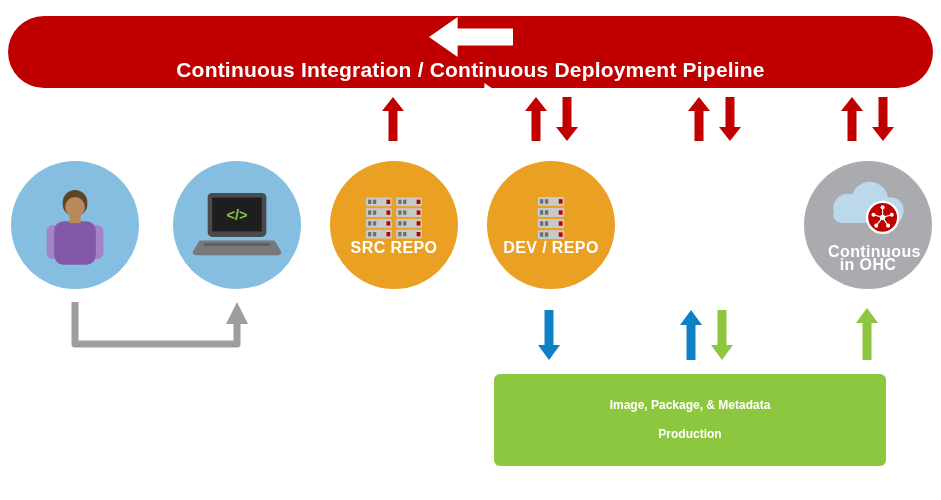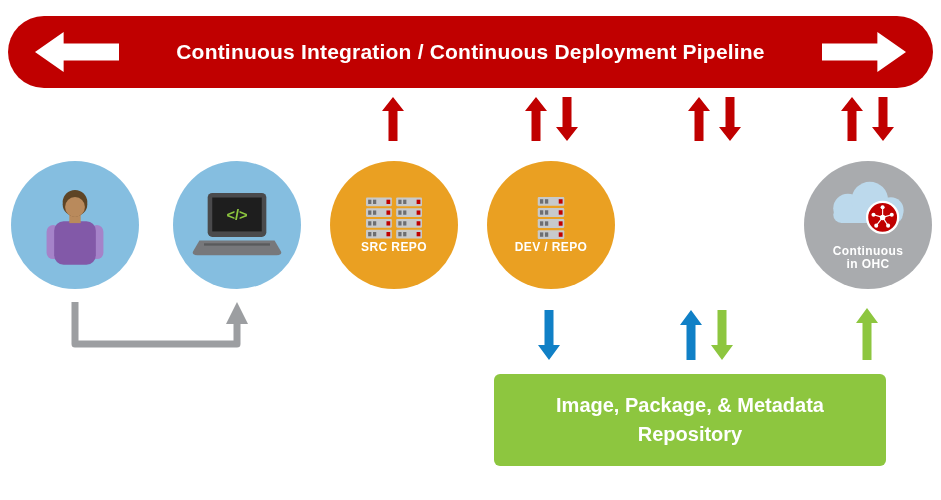--- a/index.html
+++ b/index.html
@@ -7,52 +7,52 @@
     position:relative; width:941px; height:500px;
     background:#ffffff; overflow:hidden;
     font-family:"Liberation Sans", sans-serif;
   }
 
   
   .banner {
     position:absolute; left:8px; top:16px; width:925px; height:72px;
     background:#C00000; border-radius:36px;
     display:flex; align-items:center; justify-content:space-between;
-    padding:0 26px; box-sizing:border-box;
+    padding:0 26px; box-sizing:border-box;flex-direction:column;
   }
   .banner-title {
     flex:1; text-align:center; color:#ffffff;
     font-size:21px; font-weight:bold; letter-spacing:0.2px;
   }
   .banner-arrow { flex:0 0 auto; display:block; }
 
   
   .node {
     position:absolute; width:128px; height:128px; border-radius:50%;
     display:flex; flex-direction:column; align-items:center; justify-content:center;
     box-sizing:border-box;
   }
   .node.blue   { background:#85BEE0; }
   .node.orange { background:#EAA022; }
   .node.gray   { background:#A9ABAE; }
   .node-label {
-    margin-top:2px; color:#ffffff; font-size:12px; font-weight:bold;
+    margin-top:2px; color:#ffffff; font-size:16px; font-weight:bold;
     letter-spacing:0.4px; text-align:center; line-height:13px;
   }
   .node-label.wrap { width:80px; }
 
   
   .arr { position:absolute; display:block; }
 
   
   .repo-box {
     position:absolute; left:494px; top:374px; width:392px; height:92px;
     background:#8DC63F; border-radius:6px;
     display:flex; flex-direction:column; align-items:center; justify-content:center;
-    color:#ffffff; font-weight:bold; font-size:20px; line-height:29px;
+    color:#ffffff; font-weight:bold; font-size:12px; line-height:29px;
     text-align:center;
   }
 
   .defs-holder { position:absolute; width:0; height:0; overflow:hidden; }
 </style>
 </head>
 <body>
 
 <div class="stage">
 
@@ -184,16 +184,16 @@
   </svg>
   <svg class="arr" style="left:711px;top:310px" width="22" height="50" viewBox="0 0 22 50">
     <path d="M11 50 L0 35 H6.5 V0 H15.5 V35 H22 Z" fill="#8DC63F"></path>
   </svg>
   <svg class="arr" style="left:856px;top:308px" width="22" height="52" viewBox="0 0 22 52">
     <path d="M11 0 L22 15 H15.5 V52 H6.5 V15 H0 Z" fill="#8DC63F"></path>
   </svg>
 
   <div class="repo-box">
     <div>Image, Package, &amp; Metadata</div>
-    <div>Repository</div>
+    <div>Production</div>
   </div>
 
 </div>
 
 </body></html>

